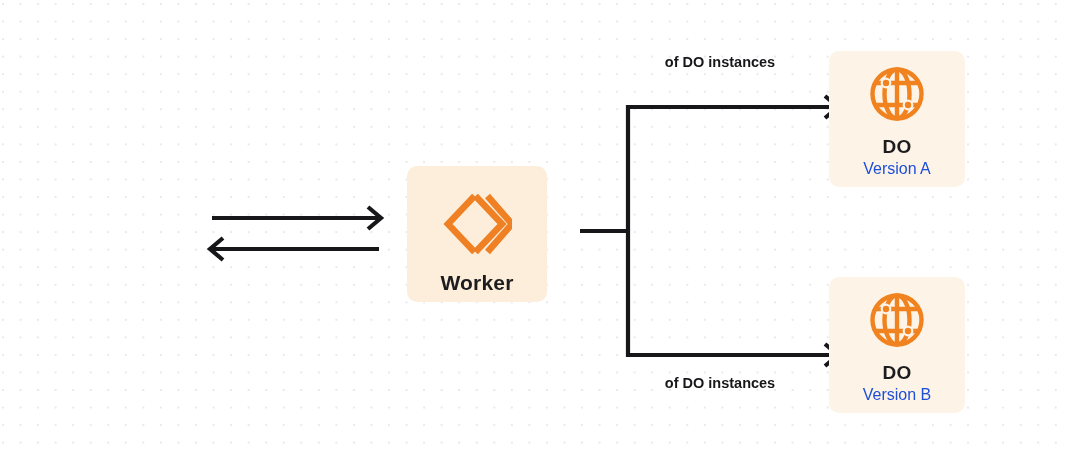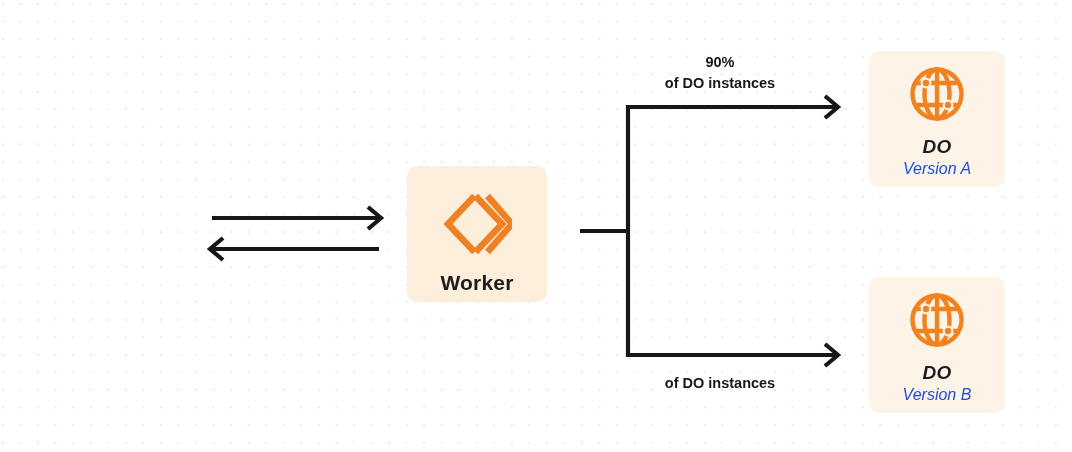--- a/index.html
+++ b/index.html
@@ -57,26 +57,25 @@
   }
   .node-worker .node-title {
     font-size: 21px;
     font-weight: bold;
     color: #1d1d1f;
     margin-top: 16px;
     letter-spacing: .2px;
   }
 
   .node-do {
-    left: 869px;
+    left: 829px;
     width: 136px;
     height: 136px;
     background: #fdf3e7;
     padding-top: 4px;
-    font-style: italic;
   }
   .node-do-a { top: 51px; }
   .node-do-b { top: 277px; }
   .node-do .node-title {
     font-size: 19px;
     font-weight: bold;
     color: #1d1d1f;
     margin-top: 13px;
     letter-spacing: .3px;
   }
@@ -195,21 +194,20 @@
         <circle cx="18" cy="18" r="3.2" fill="#f0831f"></circle>
         <circle cx="40" cy="40" r="5.4" fill="#fdf3e7"></circle>
         <circle cx="40" cy="40" r="3.2" fill="#f0831f"></circle>
       </svg>
     </div>
     <div class="node-title">DO</div>
     <div class="node-sub">Version B</div>
   </div>
 
   <div class="edge-label edge-label-top">
-    <div>90%</div>
     <div>of DO instances</div>
   </div>
 
   <div class="edge-label edge-label-bottom">
     <div>of DO instances</div>
   </div>
 
 </div>
 
 </body></html>

